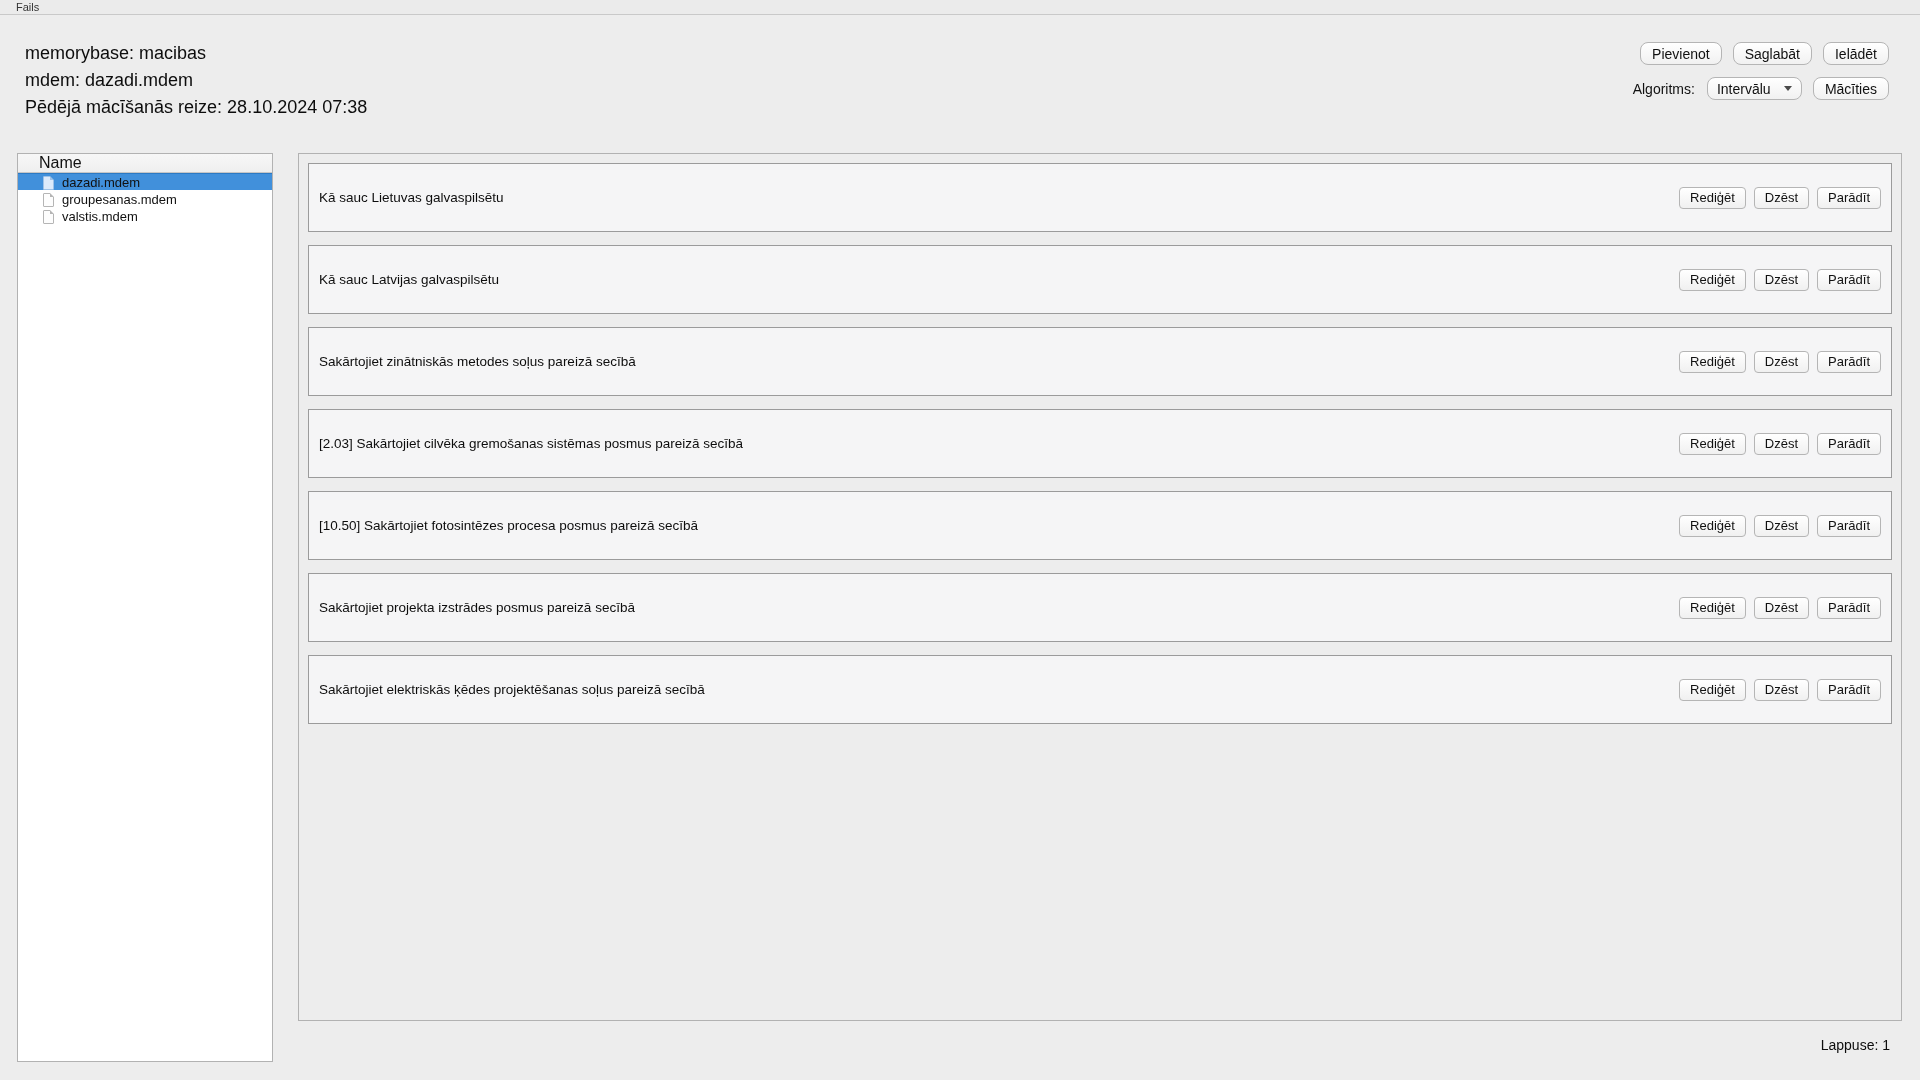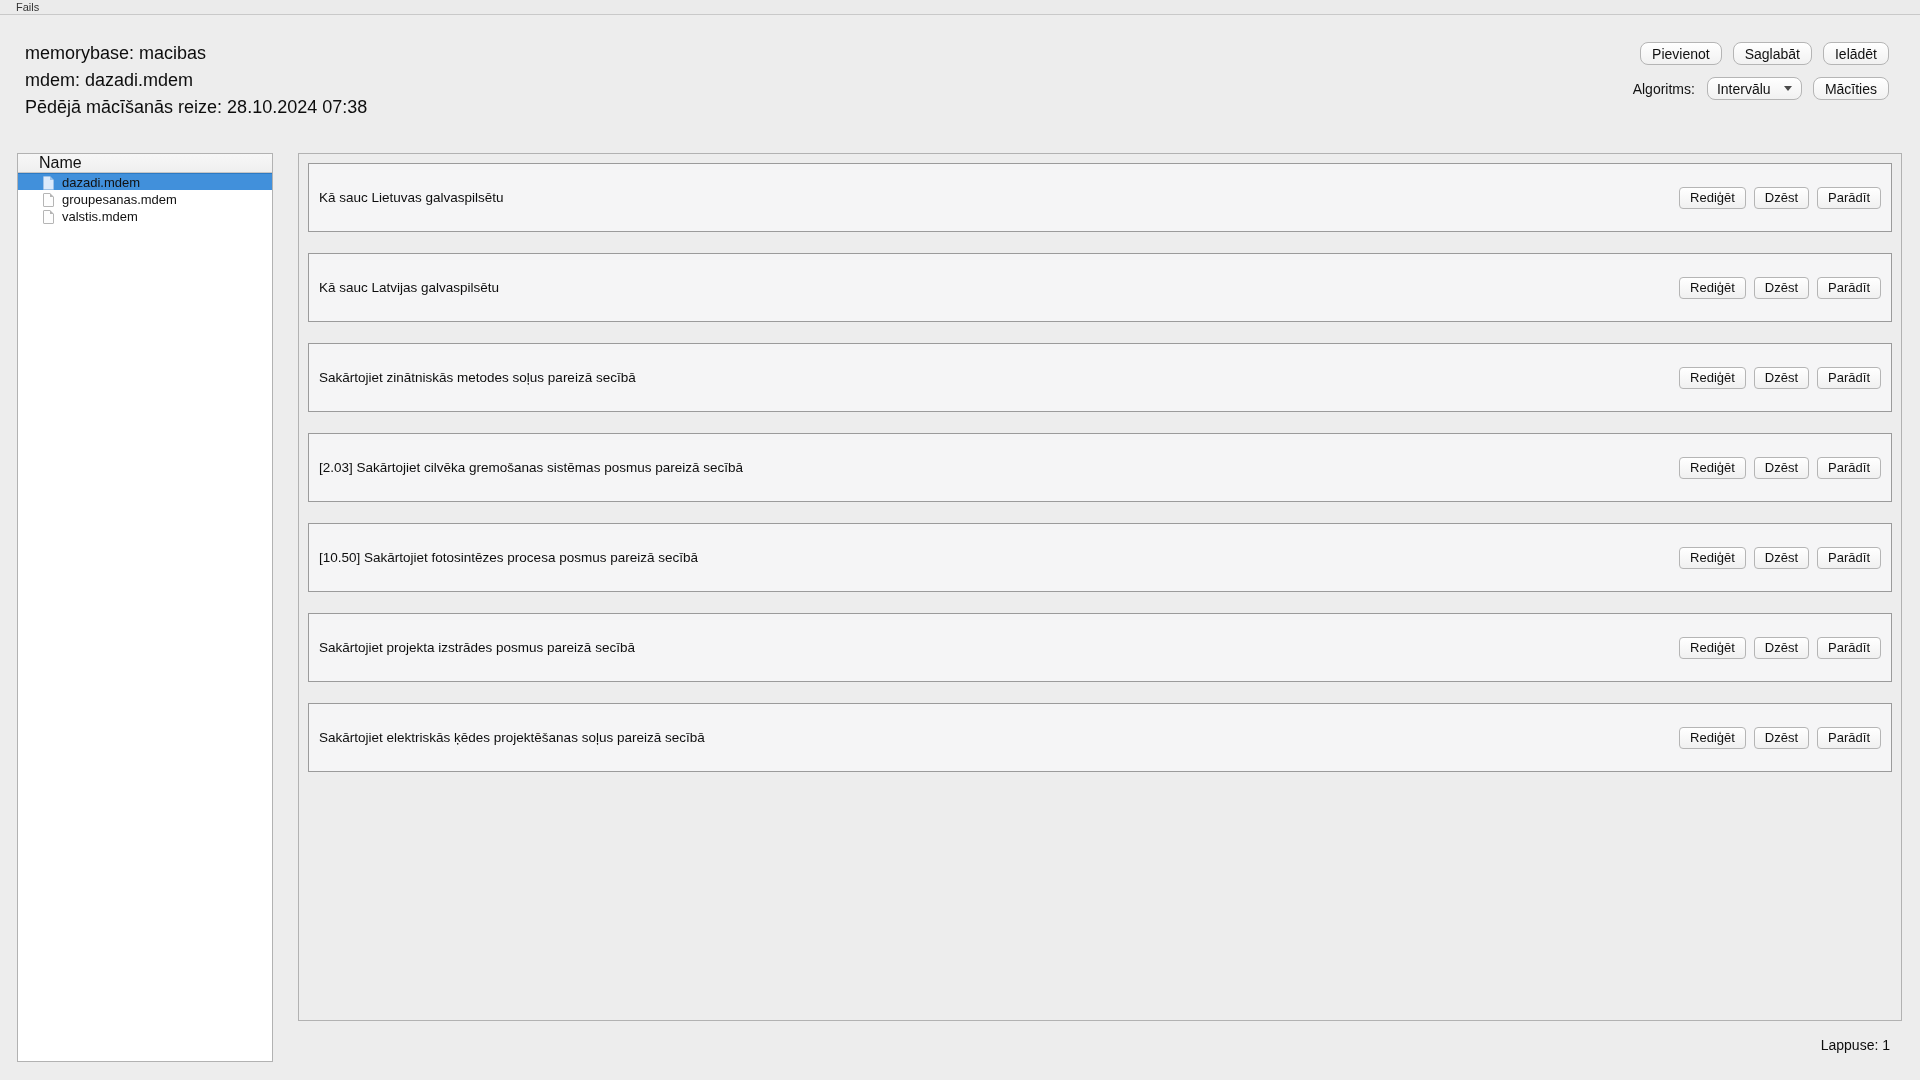--- a/index.html
+++ b/index.html
@@ -110,21 +110,21 @@
 
   
   .main-panel {
     position: absolute; left: 298px; top: 153px;
     width: 1604px; height: 868px;
     border: 1px solid #b2b2b2;
     padding: 9px;
   }
   .card {
     height: 69px;
-    margin-bottom: 21px;
+    margin-bottom: 13px;
     background: #f5f5f6;
     border: 1px solid #9b9b9b;
     display: flex; align-items: center; justify-content: space-between;
     padding: 0 10px;
   }
   .card-text { font-size: 13.5px; color: #0d0d0d; }
   .card-buttons { display: flex; gap: 8px; padding-left: 26px; }
   .btn-small {
     font-family: "Liberation Sans", sans-serif;
     font-size: 13px; color: #111;

